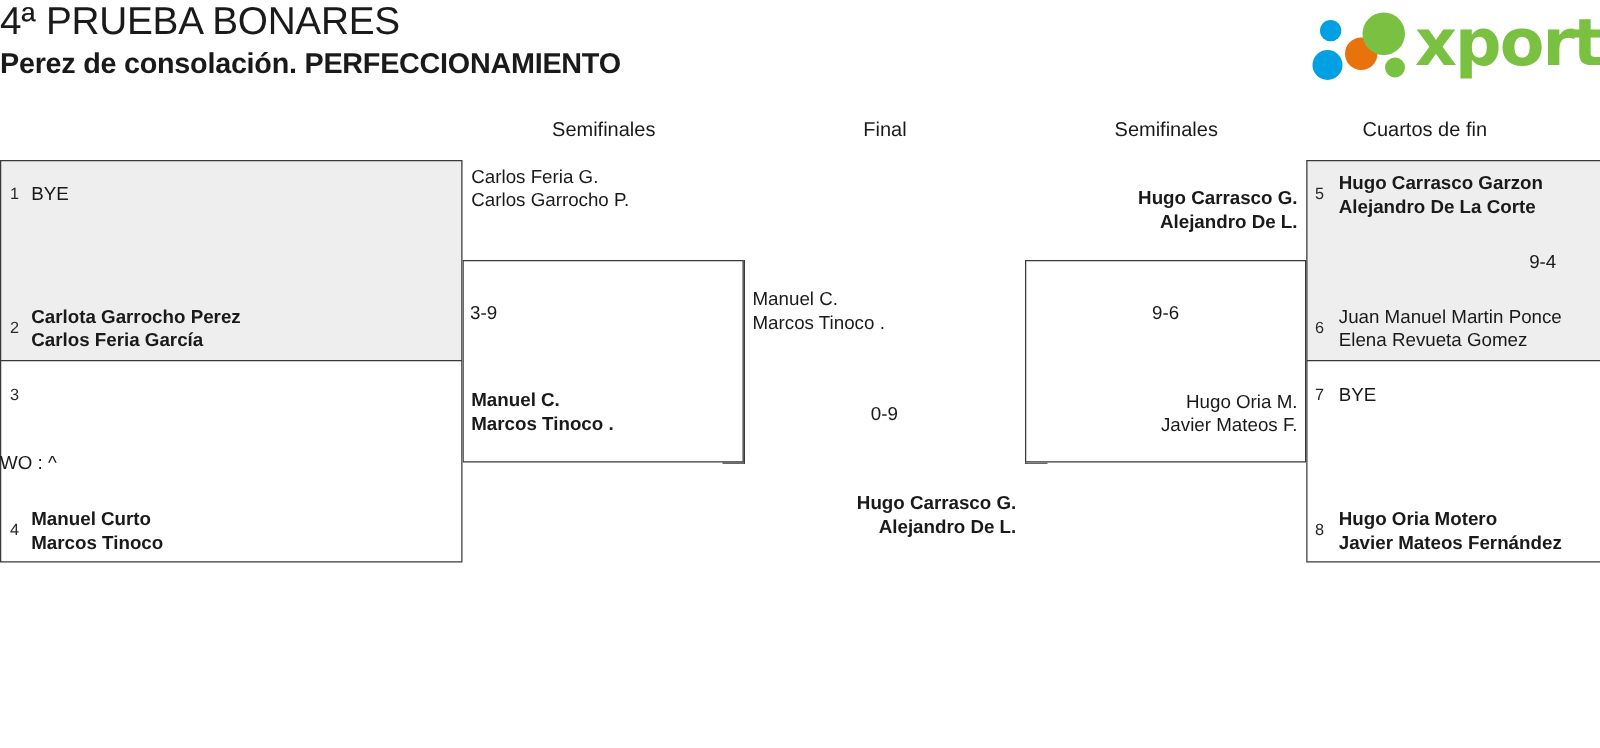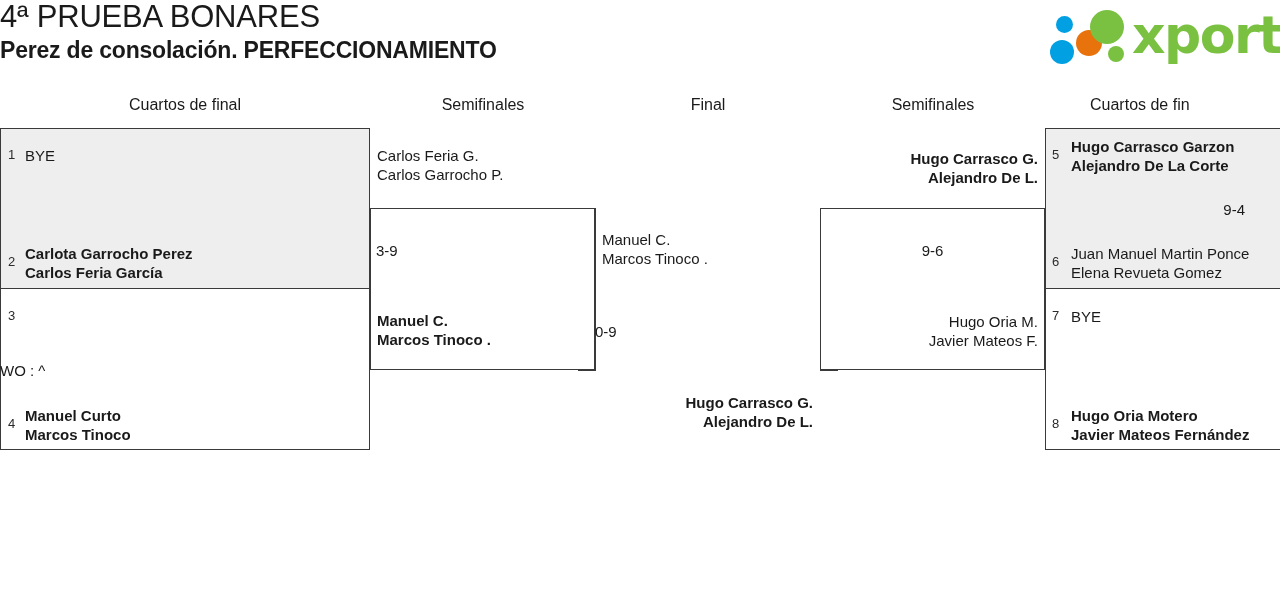--- a/index.html
+++ b/index.html
@@ -84,21 +84,20 @@
     <div class="logo-dots">
       <span class="dot d-blue-sm"></span>
       <span class="dot d-orange"></span>
       <span class="dot d-green-lg"></span>
       <span class="dot d-blue-lg"></span>
       <span class="dot d-green-sm"></span>
     </div>
     <div class="logo-text">xporty</div>
   </div>
 
-  <div class="round-head" style="left:60px;  width:250px;">Cuartos de final</div>
   <div class="round-head" style="left:358px; width:250px;">Semifinales</div>
   <div class="round-head" style="left:583px; width:250px;">Final</div>
   <div class="round-head" style="left:808px; width:250px;">Semifinales</div>
   <div class="round-head" style="left:1090px; width:250px; text-align:left;">Cuartos de fin</div>
 
   <div class="box shaded" style="left:0px; top:128px; width:370px; height:161px;"></div>
   <div class="box plain" style="left:0px; top:288px; width:370px; height:162px;"></div>
 
   <div class="seed" style="left:8px;  top:147px;">1</div>
   <div class="entry reg" style="left:25px; top:146px; width:330px;">
@@ -120,21 +119,21 @@
   </div>
 
   <div class="seed" style="left:8px;  top:416px;">4</div>
   <div class="entry bold" style="left:25px; top:406px; width:330px;">
     <span class="nm">Manuel Curto</span>
     <span class="nm">Marcos Tinoco</span>
   </div>
   <div class="score" style="left:0px; top:361px; width:370px; ">WO : ^</div>
 
   <div class="box plain" style="left:370px; top:208px; width:225px; height:162px;"></div>
-  <div class="entry reg" style="left:377px; top:146px; width:215px;">
+  <div class="entry reg" style="left:377px; top:132px; width:215px;">
     <span class="nm">Carlos Feria G.</span>
     <span class="nm">Carlos Garrocho P.</span>
   </div>
   <div class="entry bold" style="left:377px; top:311px; width:215px;">
     <span class="nm">Manuel C.</span>
     <span class="nm">Marcos Tinoco .</span>
   </div>
   <div class="score" style="left:376px; top:241px; width:206px; ">3-9</div>
 
   <div class="vline" style="left:595px; top:208px; height:163px;"></div>
@@ -143,21 +142,21 @@
   <div class="hstub" style="left:820px; top:370px; width:18px;"></div>
 
   <div class="entry reg" style="left:602px; top:230px; width:212px;">
     <span class="nm">Manuel C.</span>
     <span class="nm">Marcos Tinoco .</span>
   </div>
   <div class="entry bold right" style="left:600px; top:393px; width:213px;">
     <span class="nm">Hugo Carrasco G.</span>
     <span class="nm">Alejandro De L.</span>
   </div>
-  <div class="score" style="left:595px; top:322px; width:225px; ">0-9</div>
+  <div class="score" style="left:595px; top:322px; width:225px; text-align:center;">0-9</div>
 
   <div class="box plain" style="left:820px; top:208px; width:225px; height:162px;"></div>
   <div class="entry bold right" style="left:823px; top:149px; width:215px;">
     <span class="nm">Hugo Carrasco G.</span>
     <span class="nm">Alejandro De L.</span>
   </div>
   <div class="entry reg right" style="left:823px; top:312px; width:215px;">
     <span class="nm">Hugo Oria M.</span>
     <span class="nm">Javier Mateos F.</span>
   </div>

